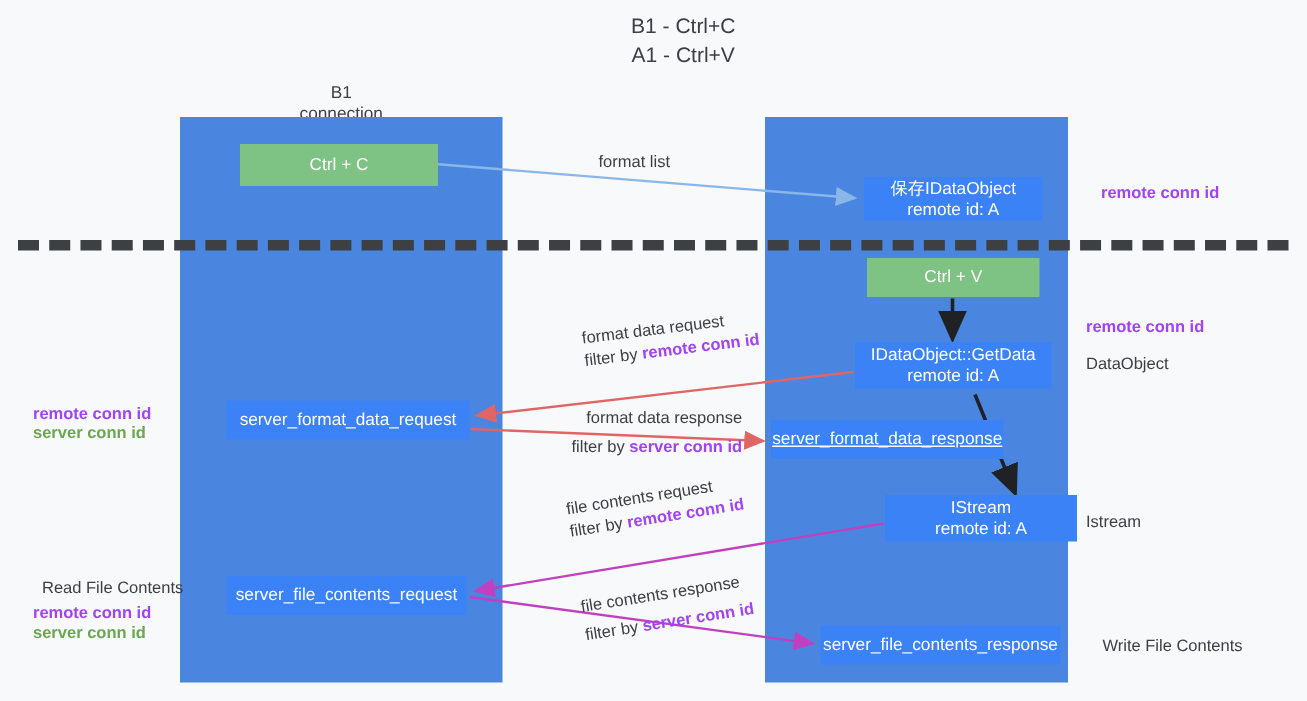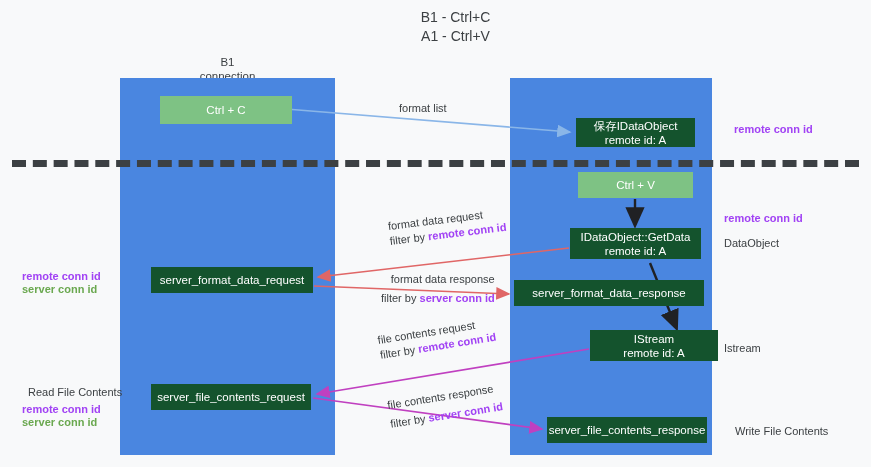--- a/index.html
+++ b/index.html
@@ -66,29 +66,29 @@
     display: flex;
     flex-direction: column;
     align-items: center;
     justify-content: center;
     color: #ffffff;
     font-size: 11.5px;
     line-height: 14px;
     text-align: center;
   }
   .node.green  { background: #7ec284; }
-  .node.orange { background: #14532d; }
+  .node.orange { background: #3b82f6; }
   .node .l2 { display: block; }
 
   #n-ctrlc    { left: 160px; top: 96px;  width: 132px; height: 28px; }
   #n-idobj    { left: 576px; top: 118px; width: 119px; height: 29px; }
   #n-ctrlv    { left: 578px; top: 172px; width: 115px; height: 26px; justify-content: center; }
   #n-getdata  { left: 570px; top: 228px; width: 131px; height: 31px; }
   #n-sfdreq   { left: 151px; top: 267px; width: 162px; height: 26px; }
-  #n-sfdresp  { left: 514px; top: 280px; width: 190px; height: 26px; }
+  #n-sfdresp  { left: 514px; top: 280px; width: 155px; height: 26px; text-decoration: underline; }
   #n-istream  { left: 590px; top: 330px; width: 128px; height: 31px; }
   #n-sfcreq   { left: 151px; top: 384px; width: 160px; height: 26px; }
   #n-sfcresp  { left: 547px; top: 417px; width: 160px; height: 26px; }
 
   
   .edge-label {
     position: absolute;
     color: #3c4043;
     font-size: 11px;
     line-height: 15px;

